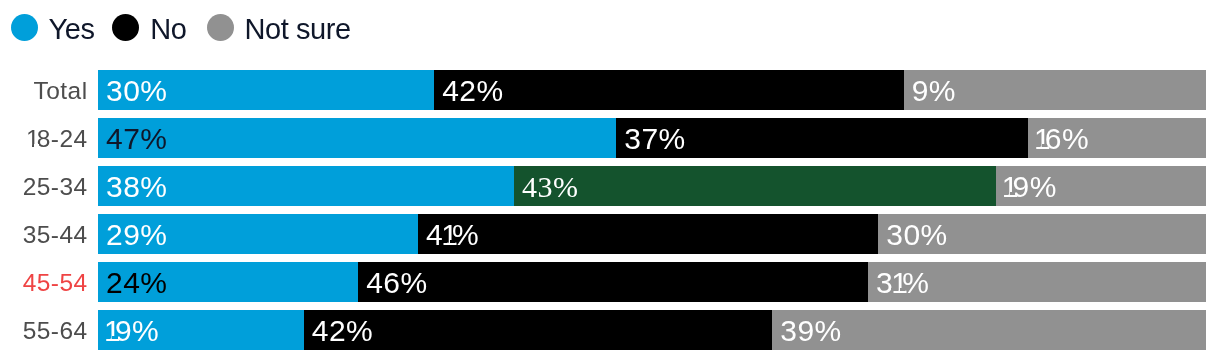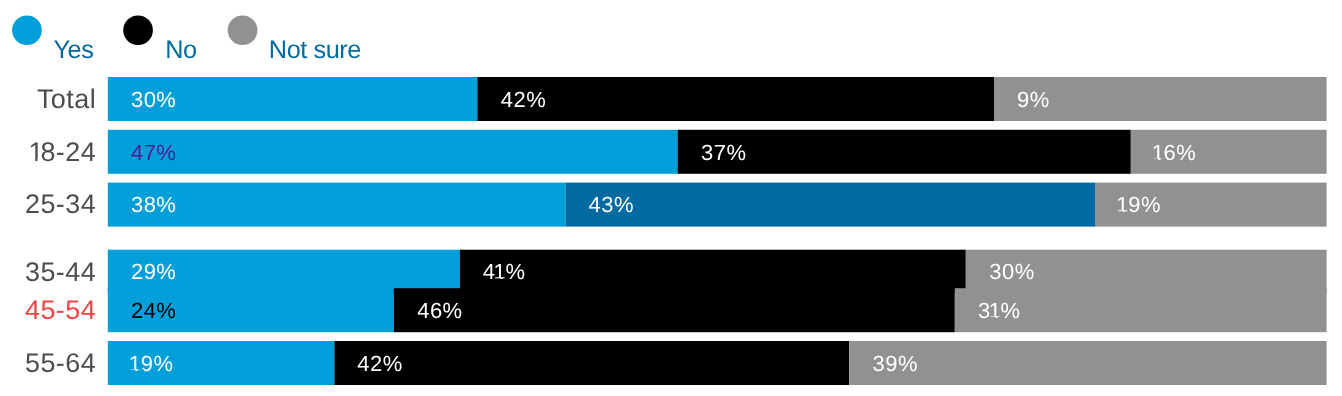--- a/index.html
+++ b/index.html
@@ -18,51 +18,51 @@
   .legend-item { position: absolute; top: 0; height: 56px; }
   .legend-item.i0 { left: 10.8px; }
   .legend-item.i1 { left: 112.4px; }
   .legend-item.i2 { left: 206.6px; }
   .legend-swatch {
     position: absolute; left: 0; top: 14.3px;
     width: 27px; height: 27px; border-radius: 50%;
   }
   .legend-label {
     position: absolute; left: 37.8px; top: 14.7px;
-    font-size: 23px; line-height: 29px; letter-spacing: -0.4px;
-    color: #0369a1; white-space: nowrap; margin-top: 16px;
+    font-size: 29px; line-height: 29px; letter-spacing: -0.4px;
+    color: #0f172a; white-space: nowrap;
   }
 
   
   .rows { position: absolute; left: 0; top: 70px; width: 1220px; }
   .row { position: absolute; left: 0; width: 1220px; height: 40px; }
   .row.r0 { top: 0; }
   .row.r1 { top: 48px; }
   .row.r2 { top: 96px; }
-  .row.r3 { top: 157px; }
+  .row.r3 { top: 144px; }
   .row.r4 { top: 192px; }
   .row.r5 { top: 240px; }
 
   .row-label {
     position: absolute; left: 0; top: 0;
     width: 88px; height: 40px;
     display: flex; align-items: center; justify-content: flex-end;
     font-size: 24.5px; line-height: 24.5px; letter-spacing: 0.45px;
     padding: 2px 0.45px 0 0; box-sizing: border-box;
     color: #4d4d4d; white-space: nowrap;
   }
   .bar {
     position: absolute; left: 98px; top: 0;
     height: 40px; width: 1107.9px;
     display: flex;
   }
   .seg { height: 40px; display: flex; align-items: center; overflow: hidden; }
   .seg-label {
-    margin-left: 21px; padding-top: 2px;
-    font-size: 20px; line-height: 24.5px; letter-spacing: 0.45px;
+    margin-left: 8px; padding-top: 2px;
+    font-size: 30px; line-height: 24.5px; letter-spacing: 0.45px;
     color: #ffffff; white-space: nowrap;
   }
 
   
   .one {
     position: relative; display: inline-block; vertical-align: baseline;
     width: 10.8px; margin-left: -1.9px; letter-spacing: 0; overflow: visible;
   }
   .one::before, .one::after {
     content: ""; position: absolute; top: 17.2px; height: 3.2px;
@@ -105,38 +105,38 @@
         <div class="seg" style="background: rgb(145, 145, 145); width: 27.28%;">
           <span class="seg-label" style="color: rgb(255, 255, 255); --ink-bg: #919191;">9%</span>
         </div>
       </div>
     </div>
 
     <div class="row r1">
       <div class="row-label" style="color: rgb(77, 77, 77); --ink-bg: #ffffff;"><span class="one">1</span>8-24</div>
       <div class="bar">
         <div class="seg" style="background: rgb(0, 159, 218); width: 46.78%;">
-          <span class="seg-label" style="color: #4c1d95; --ink-bg: #009fda;">47%</span>
+          <span class="seg-label" style="color: #0f172a; --ink-bg: #009fda;">47%</span>
         </div>
         <div class="seg" style="background: rgb(0, 0, 0); width: 37.15%;">
           <span class="seg-label" style="color: rgb(255, 255, 255); --ink-bg: #000000;">37%</span>
         </div>
         <div class="seg" style="background: rgb(145, 145, 145); width: 16.07%;">
           <span class="seg-label" style="color: rgb(255, 255, 255); --ink-bg: #919191;"><span class="one">1</span>6%</span>
         </div>
       </div>
     </div>
 
     <div class="row r2">
       <div class="row-label" style="color: rgb(77, 77, 77); padding-left: 11px; --ink-bg: #ffffff;">25-34</div>
       <div class="bar">
         <div class="seg" style="background: rgb(0, 159, 218); width: 37.55%;">
           <span class="seg-label" style="color: rgb(255, 255, 255); text-align: right; --ink-bg: #009fda;">38%</span>
         </div>
-        <div class="seg" style="background: #0369a1; width: 43.48%;">
+        <div class="seg" style="background: #14532d; width: 43.48%; font-family: Liberation Serif, serif;">
           <span class="seg-label" style="color: rgb(255, 255, 255); --ink-bg: #000000;">43%</span>
         </div>
         <div class="seg" style="background: rgb(145, 145, 145); width: 18.97%;">
           <span class="seg-label" style="color: rgb(255, 255, 255); --ink-bg: #919191;"><span class="one">1</span>9%</span>
         </div>
       </div>
     </div>
 
     <div class="row r3">
       <div class="row-label" style="color: rgb(77, 77, 77); --ink-bg: #ffffff;">35-44</div>

